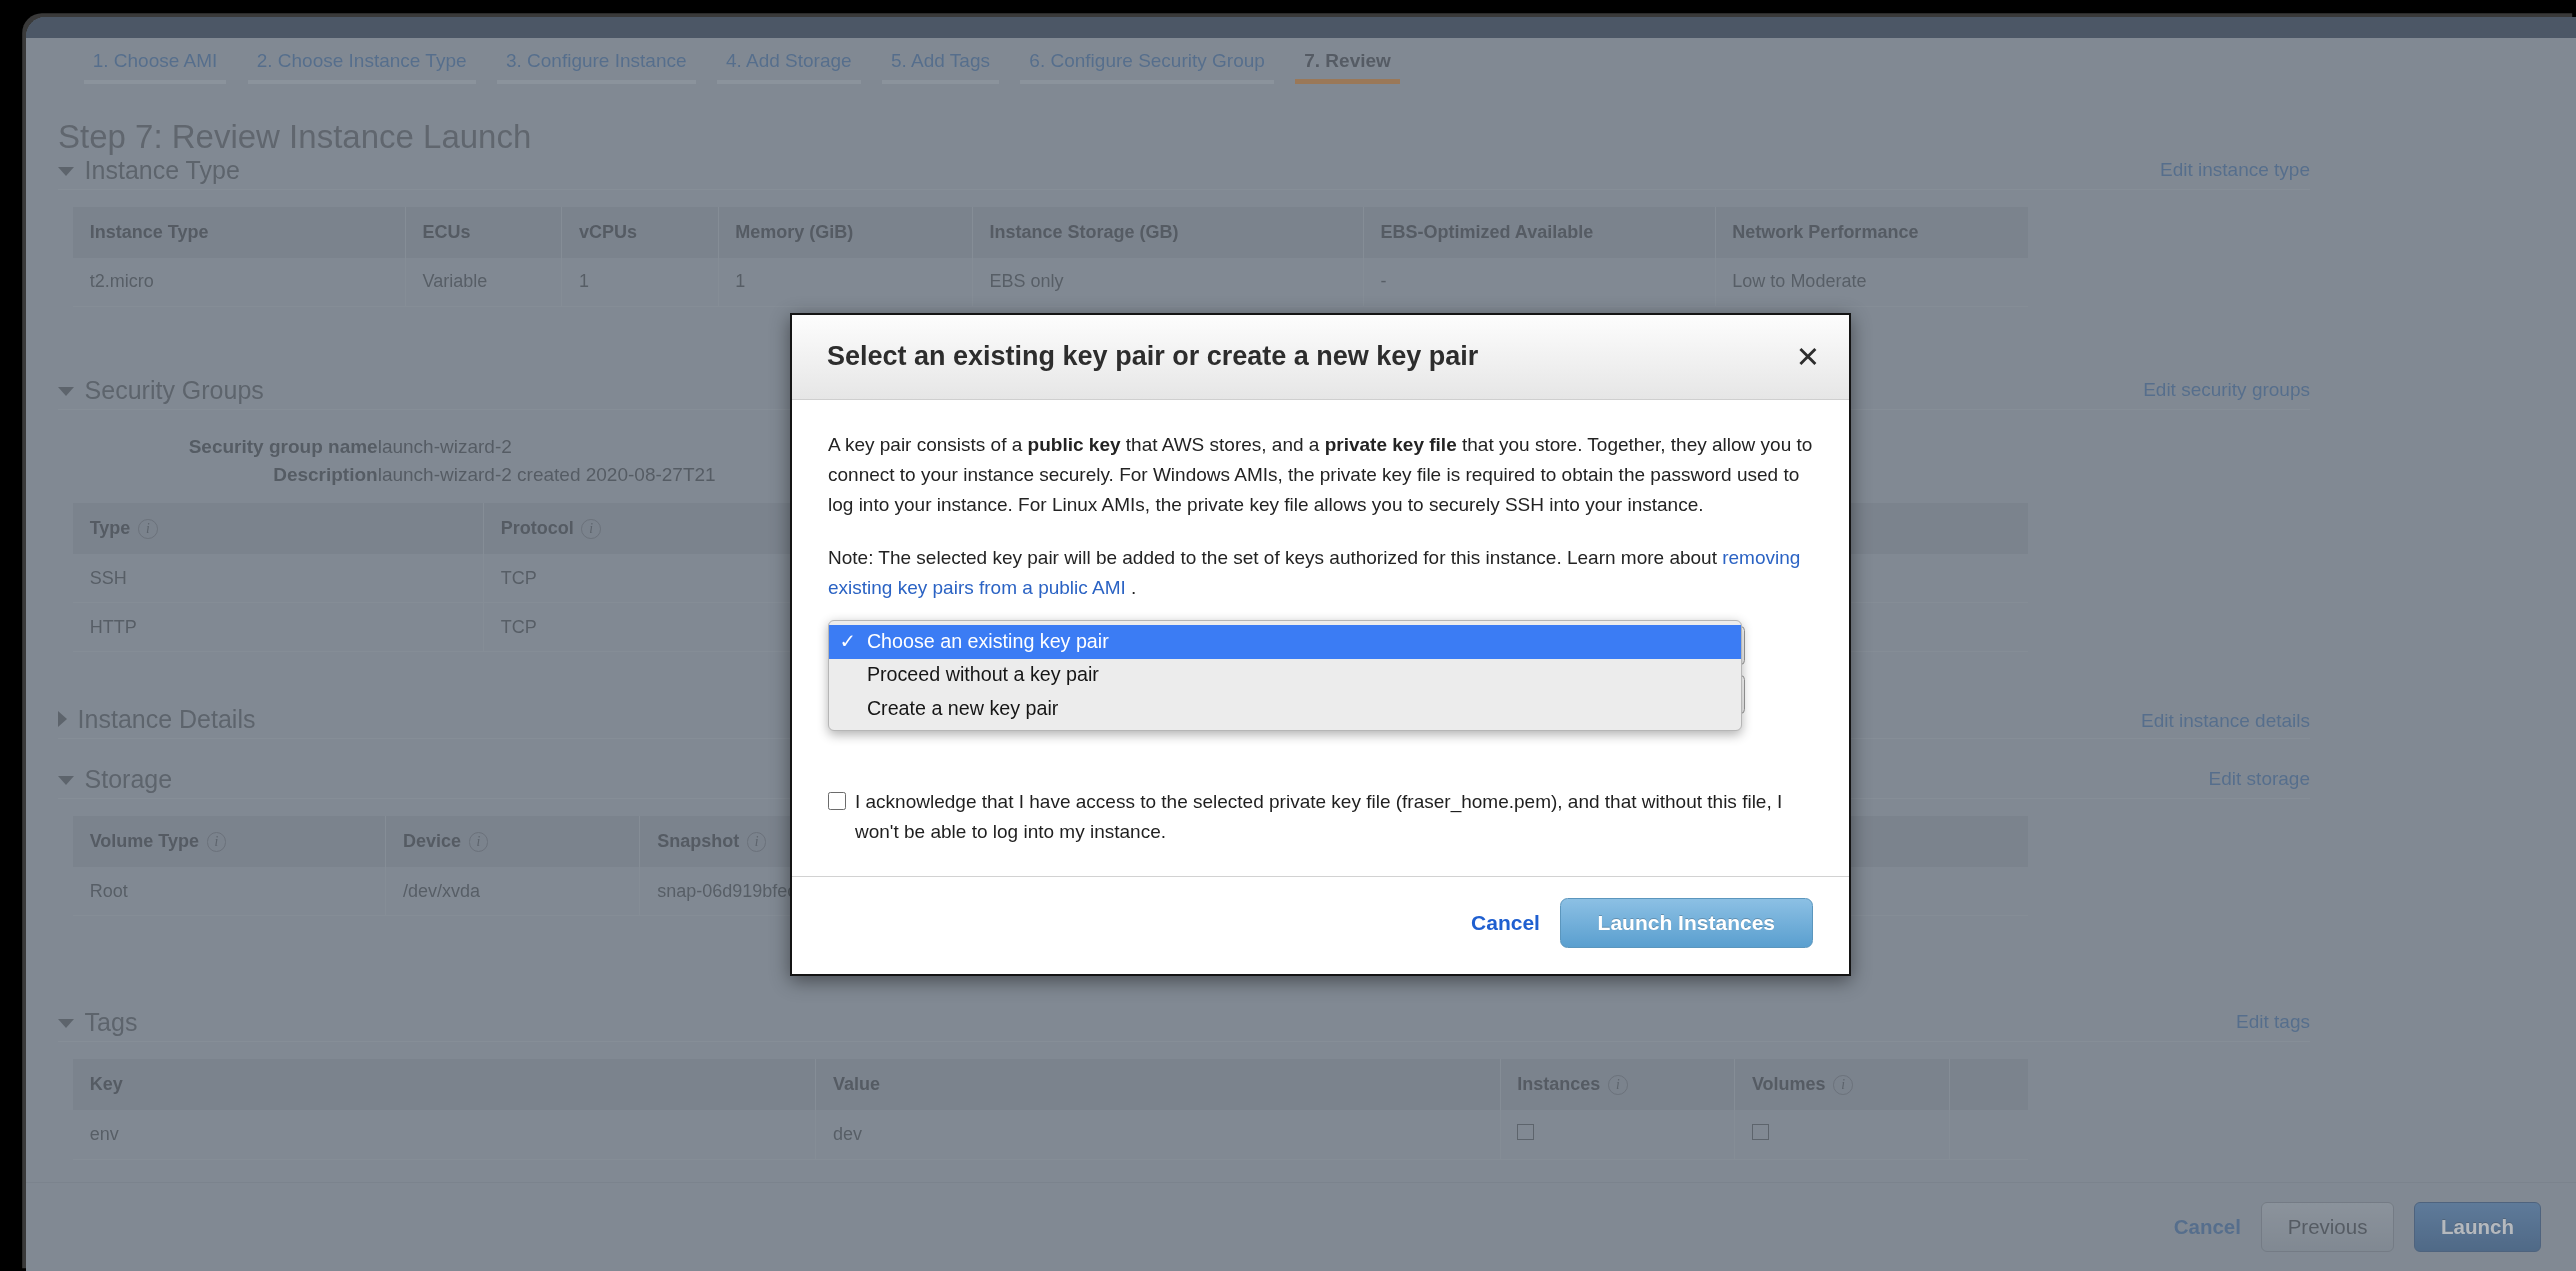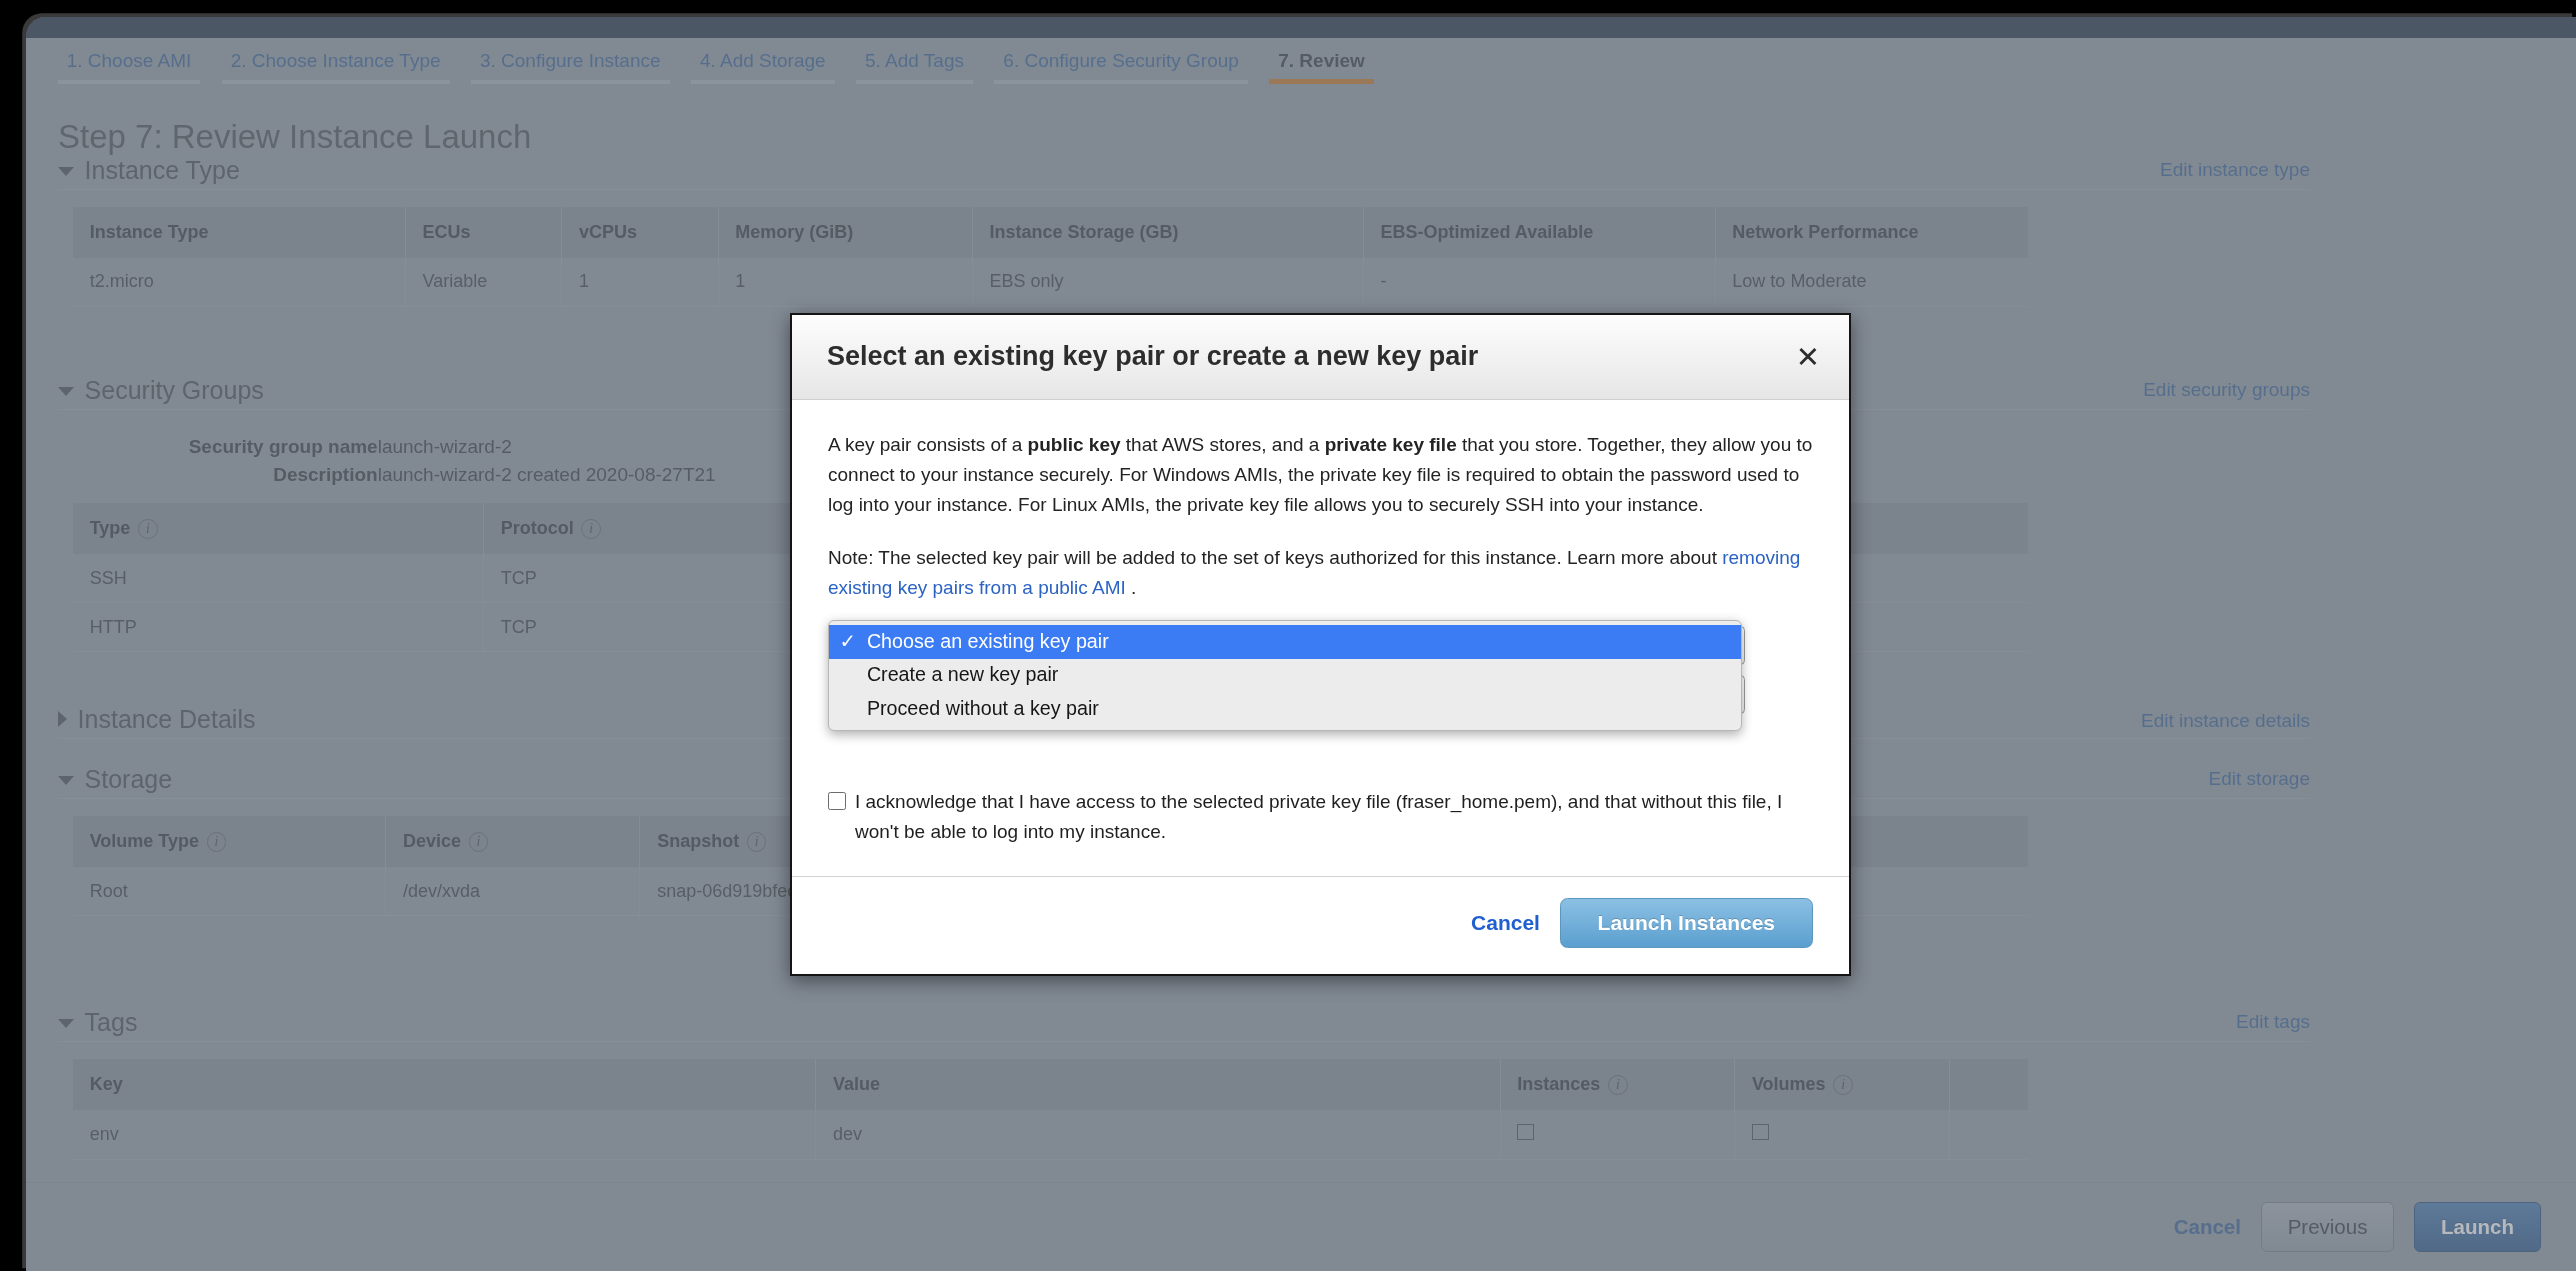--- a/index.html
+++ b/index.html
@@ -36,21 +36,21 @@
   }
 
   
   #wizard-tabs {
     position: absolute;
     left: 0; top: 21px;
     width: 100%; height: 53px;
     background: #8d96a0;
     display: flex;
     align-items: flex-start;
-    padding-left: 21px;
+    padding-left: 47px;
   }
   .wizard-tab {
     position: relative;
     padding: 13.6px 19.7px 0 19.7px;
     font-size: 19px;
     color: #2d5a91;
     white-space: nowrap;
     line-height: 1;
     cursor: pointer;
   }
@@ -616,25 +616,25 @@
             <span class="arrow"></span>
           </div>
 
           <div id="dropdown-popup">
             <div class="dd-option selected">
               <span class="tick">✓</span>
               <span>Choose an existing key pair</span>
             </div>
             <div class="dd-option">
               <span class="tick"></span>
-              <span>Create a new key pair</span>
+              <span>Proceed without a key pair</span>
             </div>
             <div class="dd-option">
               <span class="tick"></span>
-              <span>Proceed without a key pair</span>
+              <span>Create a new key pair</span>
             </div>
           </div>
         </div>
 
         <div class="ack-row">
           <span class="ack-box"></span>
           <span class="ack-text">I acknowledge that I have access to the selected private key file (fraser_home.pem), and that without this file, I won't be able to log into my instance.</span>
         </div>
       </div>
 

